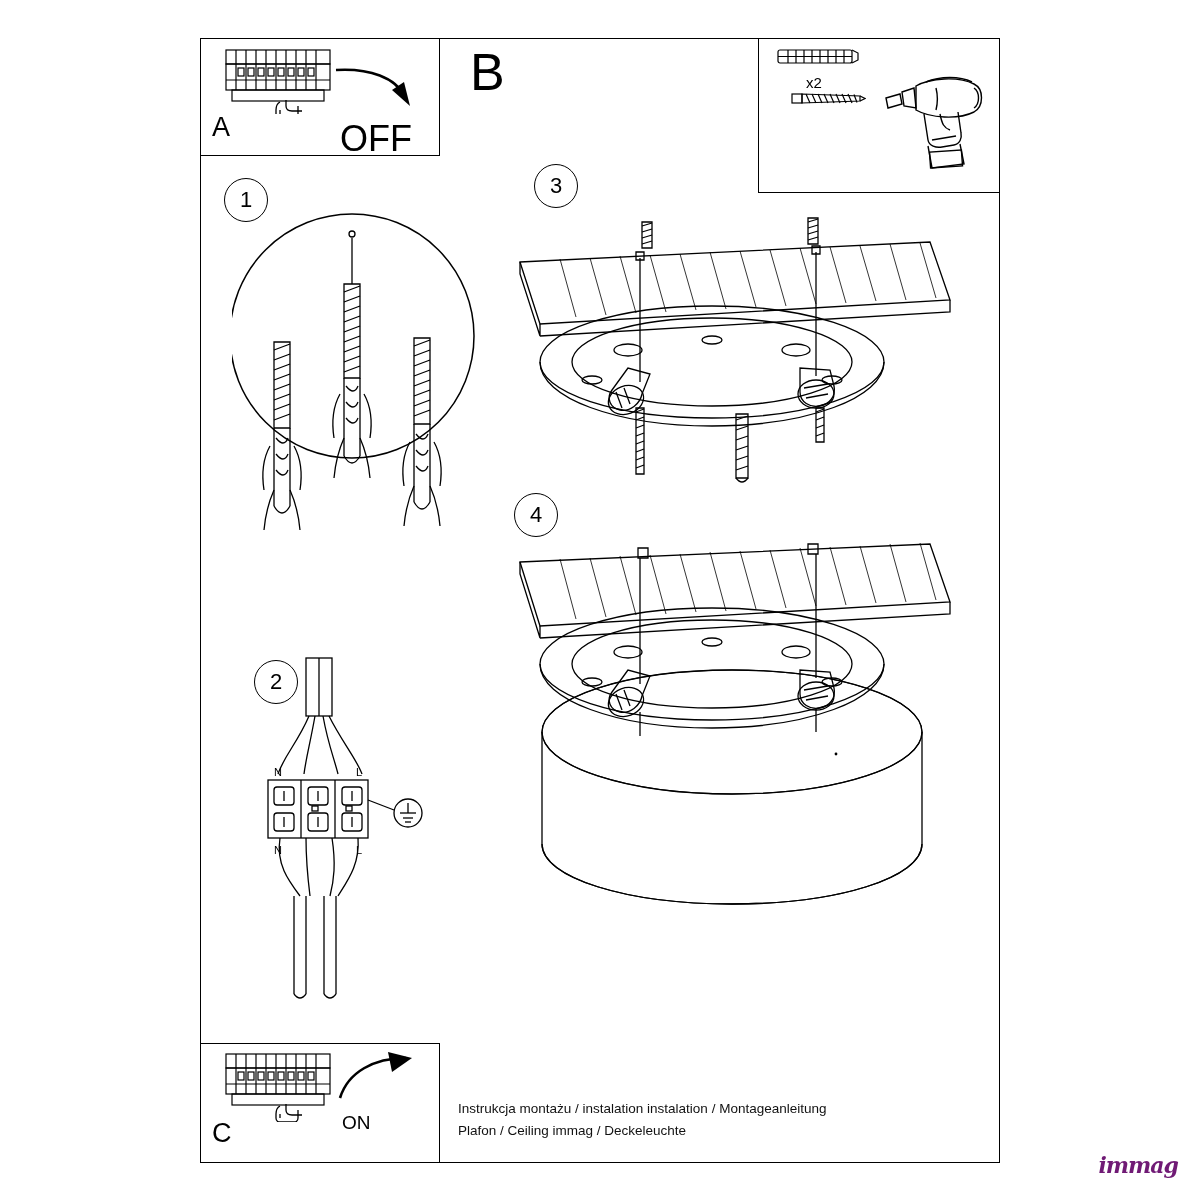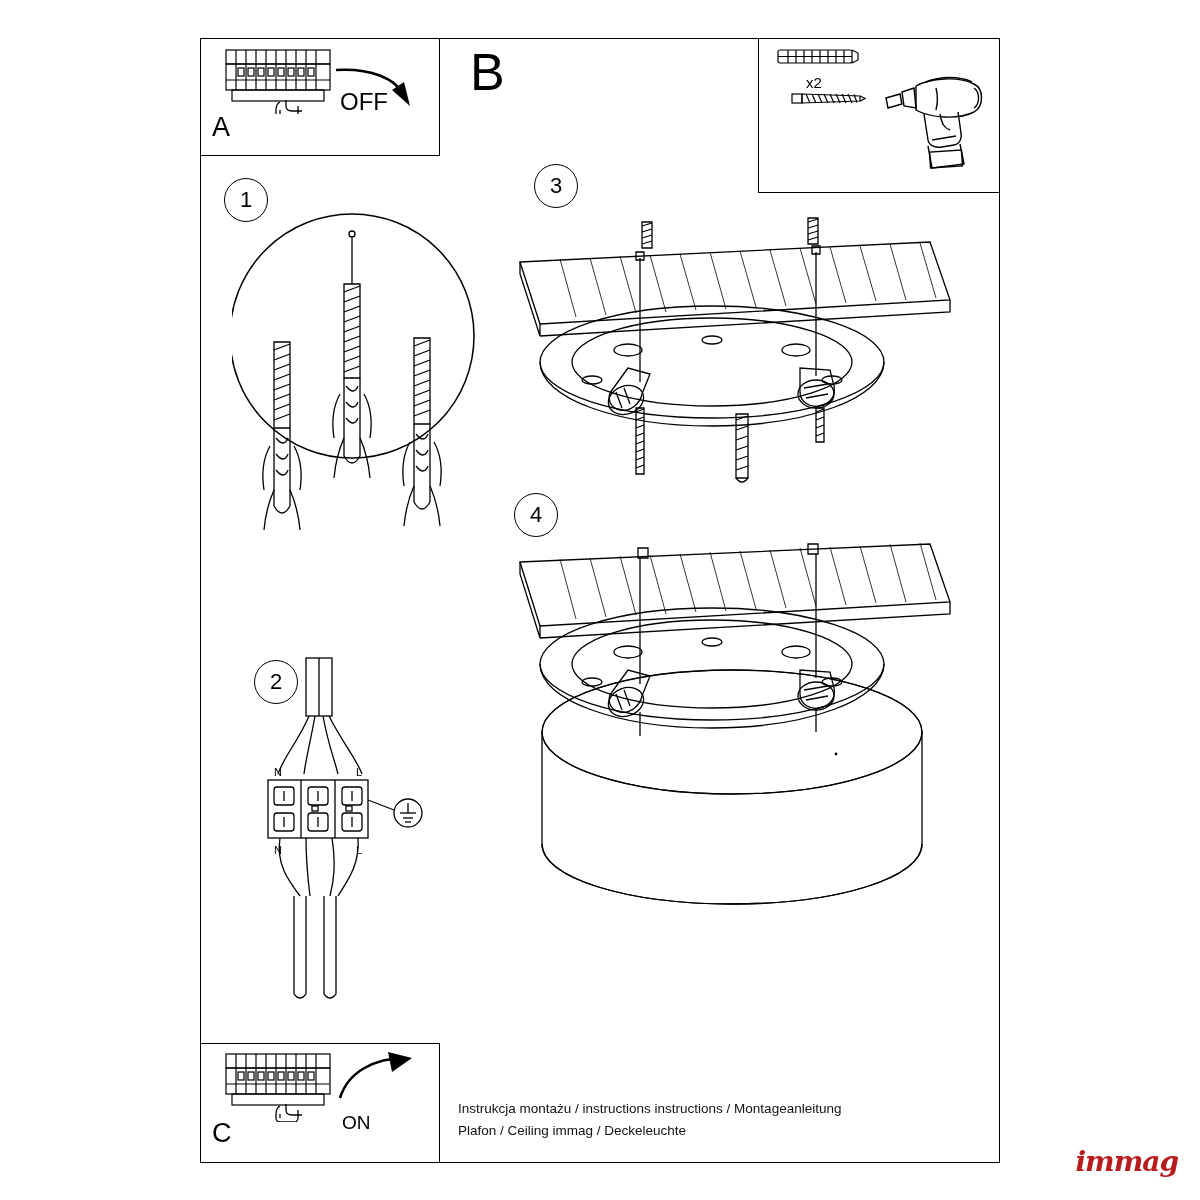--- a/index.html
+++ b/index.html
@@ -27,22 +27,22 @@
     border: 1.6px solid #000;
     background: #fff;
   }
   
   #box-a { left: 200px; top: 38px; width: 240px; height: 118px; }
   #label-a {
     position: absolute; left: 212px; top: 112px;
     font-size: 27px; letter-spacing: .5px;
   }
   #label-off {
-    position: absolute; left: 340px; top: 88px;
-    font-size: 24px; font-weight: 400;
+    position: absolute; left: 340px; top: 118px;
+    font-size: 36px; font-weight: 400;
   }
   
   #label-b {
     position: absolute; left: 470px; top: 42px;
     font-size: 52px; font-weight: 400;
   }
   
   #box-tools { left: 758px; top: 38px; width: 242px; height: 155px; }
   #label-x2 {
     position: absolute; left: 806px; top: 74px;
@@ -61,21 +61,21 @@
   
   #captions {
     position: absolute; left: 458px; top: 1098px;
     font-size: 13.5px; line-height: 22px; color: #111;
   }
   
   #brand {
     position: absolute; right: 22px; bottom: 22px;
     font-family: "DejaVu Serif", serif;
     font-style: italic; font-weight: bold;
-    font-size: 28px; color: #b91c1c;
+    font-size: 22px; color: #701a75;
     letter-spacing: -1px;
   }
   
   .step-circle {
     position: absolute;
     width: 44px; height: 44px;
     border: 1.8px solid #000;
     border-radius: 50%;
     display: flex; align-items: center; justify-content: center;
     font-size: 22px;
@@ -504,19 +504,19 @@
     <svg width="90" height="56" viewBox="0 0 90 56">
       <path d="M10 50 C18 24 44 10 76 10" fill="none" stroke="#000" stroke-width="2.6"></path>
       <path d="M58 4 L82 10 L62 24 Z" fill="#000"></path>
     </svg>
   </div>
 
   <div id="label-c">C</div>
   <div id="label-on">ON</div>
 
   <div id="captions">
-    <div>Instrukcja montażu / instructions instructions / Montageanleitung</div>
+    <div>Instrukcja montażu / instalation instalation / Montageanleitung</div>
     <div>Plafon / Ceiling immag / Deckeleuchte</div>
   </div>
 
   <div id="brand">immag</div>
 
 </div>
 
 </body></html>

